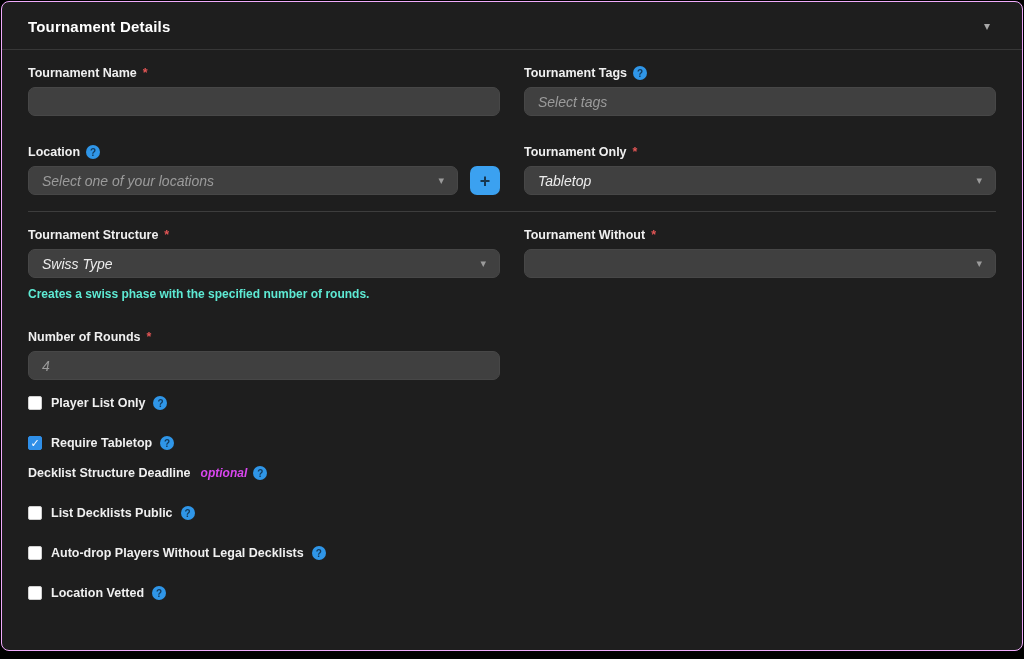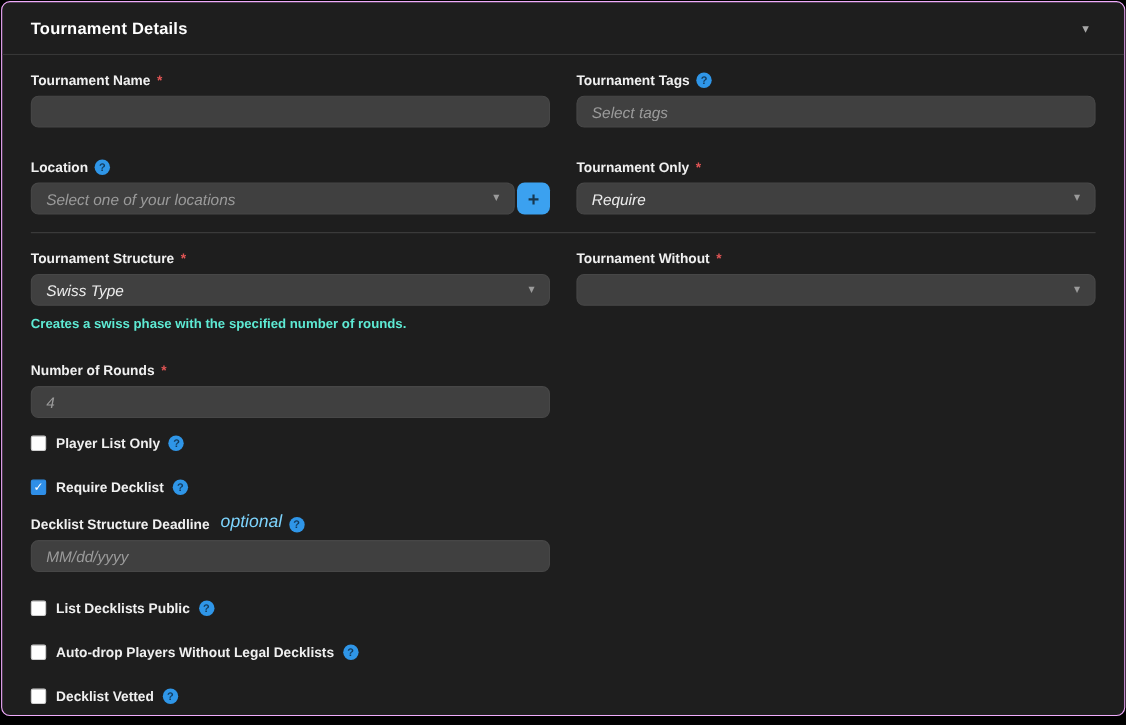--- a/index.html
+++ b/index.html
@@ -32,21 +32,21 @@
   }
   .content { padding: 16px 26px 0 26px; }
   .grid2 { display: grid; grid-template-columns: 1fr 1fr; column-gap: 24px; }
   .half { width: calc(50% - 12px); }
   .field-label {
     display: flex; align-items: flex-end; gap: 6px;
     font-size: 12.5px; font-weight: bold; color: #f0f0f0;
     margin-bottom: 7px;
   }
   .req { color: #e25555; font-weight: bold; font-size: 12.5px; }
-  .optional { color: #7dd3fc; font-style: italic; font-weight: normal; font-size: 16px; margin-left: 4px; }
+  .optional { color: #d946ef; font-style: italic; font-weight: bold; font-size: 12px; margin-left: 4px; }
   .help {
     width: 14px; height: 14px; border-radius: 50%;
     background: #2f96e8; color: #123a5c;
     font-size: 10px; font-weight: bold; font-style: normal;
     display: inline-flex; align-items: center; justify-content: center;
     cursor: pointer; flex: 0 0 auto;
   }
   .text-input, .select {
     width: 100%; height: 29px;
     background: #404040;
@@ -66,21 +66,21 @@
   }
   .select .value { color: #ececec; white-space: nowrap; overflow: hidden; }
   .select .value.placeholder { color: #9b9b9b; }
   .select .caret { color: #9b9b9b; font-size: 11px; line-height: 1; margin-left: 8px; }
   .row { margin-top: 29px; }
   .divider { border: none; border-top: 1px solid #3d3d3d; margin: 16px 0 16px 0; }
   .helper-text {
     margin-top: 9px;
     font-size: 12px; font-weight: bold; color: #5eead4;
   }
-  .with-add { display: flex; align-items: stretch; gap: 2px; }
+  .with-add { display: flex; align-items: stretch; gap: 12px; }
   .with-add .select { flex: 1 1 auto; }
   .add-btn {
     flex: 0 0 auto;
     width: 30px; height: 29px;
     background: #3ba1f0;
     border: none; border-radius: 7px;
     color: #17374f; font-size: 18px; font-weight: bold; line-height: 1;
     display: flex; align-items: center; justify-content: center;
     cursor: pointer;
   }
@@ -150,21 +150,21 @@
             <span>+</span>
           </button>
         </div>
       </div>
       <div>
         <div class="field-label">
           <span>Tournament Only</span>
           <span class="req">*</span>
         </div>
         <div class="select">
-          <span class="value">Require</span>
+          <span class="value">Tabletop</span>
           <span class="caret">▾</span>
         </div>
       </div>
     </div>
 
     <hr class="divider">
 
     <div class="grid2">
       <div>
         <div class="field-label">
@@ -205,32 +205,31 @@
         <span>Player List Only</span>
         <span class="help">?</span>
       </span>
     </div>
 
     <div class="cb-row mt26">
       <span class="cb" data-checked="true">
         <span class="check-glyph">✓</span>
       </span>
       <span class="cb-label">
-        <span>Require Decklist</span>
+        <span>Require Tabletop</span>
         <span class="help">?</span>
       </span>
     </div>
 
     <div class="half mt16">
       <div class="field-label">
         <span>Decklist Structure Deadline</span>
         <span class="optional">optional</span>
         <span class="help">?</span>
       </div>
-      <input class="text-input" type="text" placeholder="MM/dd/yyyy" style="">
     </div>
 
     <div class="cb-row mt26">
       <span class="cb" data-checked="false">
         
       </span>
       <span class="cb-label">
         <span>List Decklists Public</span>
         <span class="help">?</span>
       </span>
@@ -244,19 +243,19 @@
         <span>Auto-drop Players Without Legal Decklists</span>
         <span class="help">?</span>
       </span>
     </div>
 
     <div class="cb-row mt26">
       <span class="cb" data-checked="false">
         
       </span>
       <span class="cb-label">
-        <span>Decklist Vetted</span>
+        <span>Location Vetted</span>
         <span class="help">?</span>
       </span>
     </div>
 
   </div>
 </div>
 
 </body></html>

